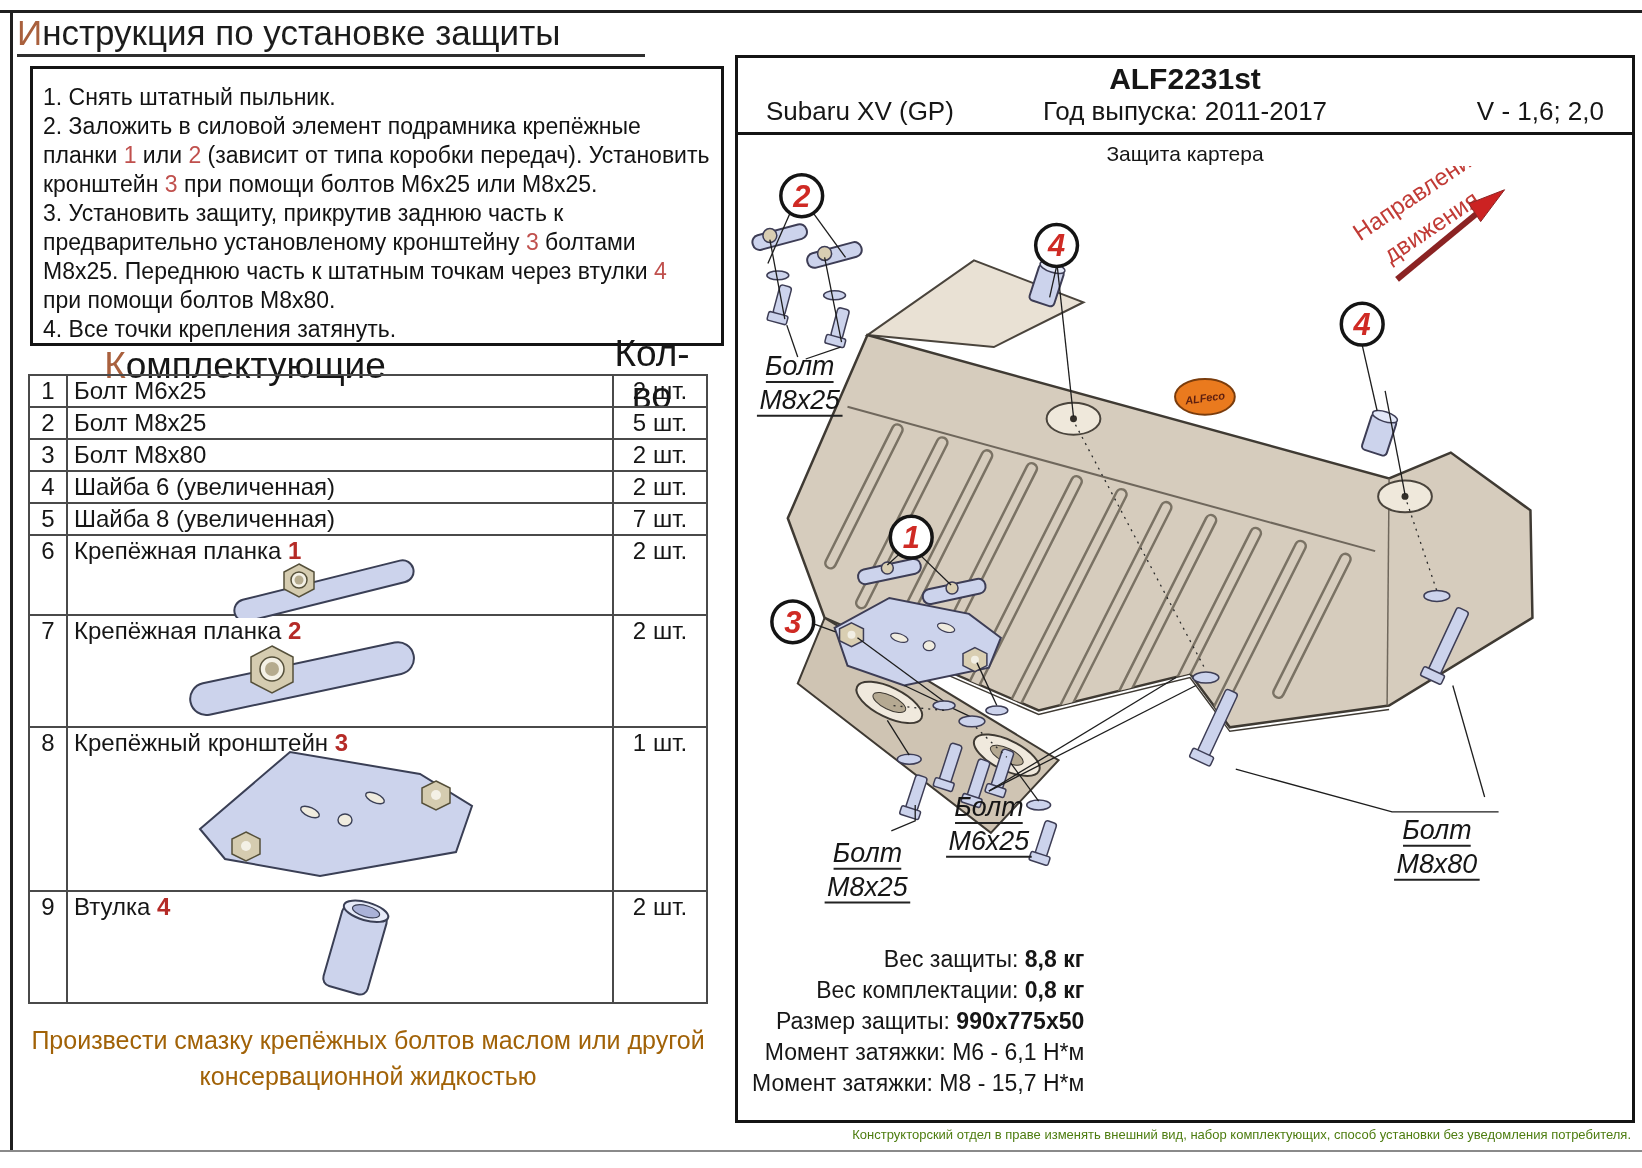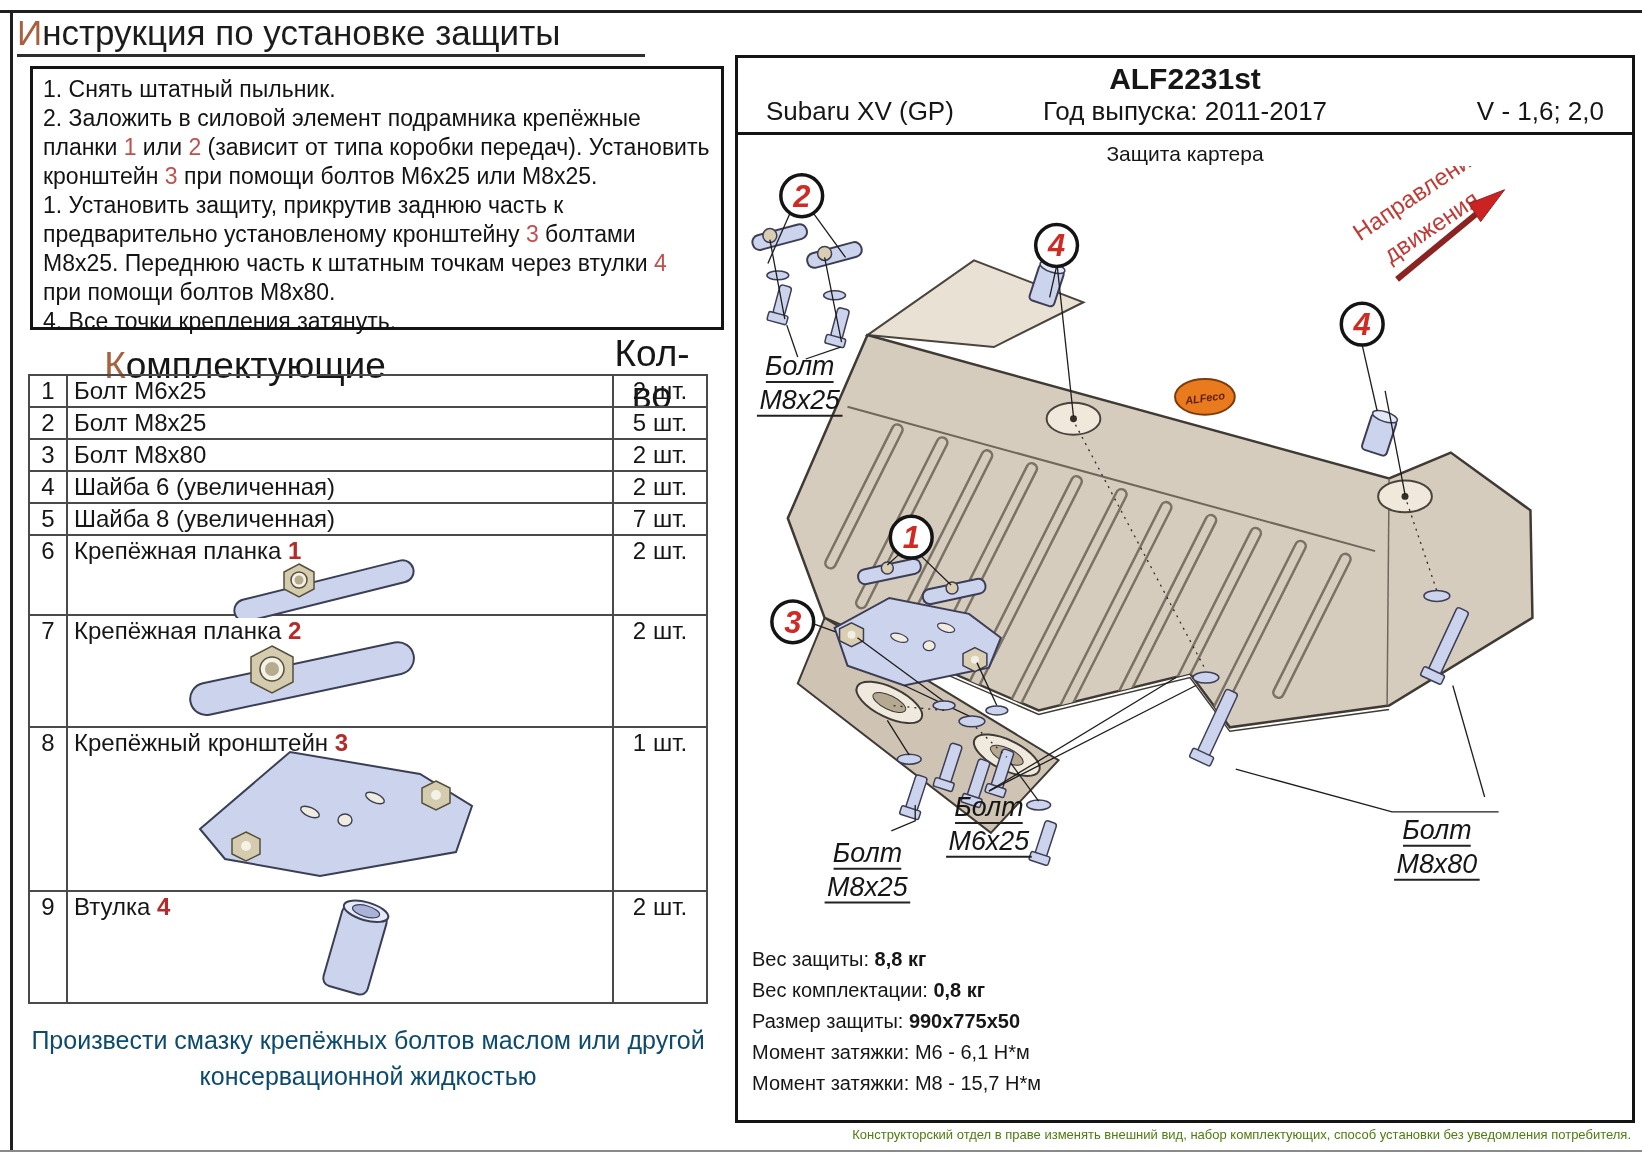--- a/index.html
+++ b/index.html
@@ -7,54 +7,54 @@
         font-family:"Liberation Sans",sans-serif;color:#161616;}
   .frame-top{position:absolute;left:0;top:10px;width:1642px;height:3px;background:#1f1f1f;}
   .frame-left{position:absolute;left:10px;top:10px;width:3px;height:1142px;background:#1f1f1f;}
   .frame-bottom{position:absolute;left:0;top:1150px;width:1642px;height:2px;background:#8a8a8a;}
 
   .title{position:absolute;left:17px;top:13px;width:628px;font-size:35px;color:#1c1c1c;
          border-bottom:3px solid #2e2e2e;padding-bottom:1px;white-space:nowrap;}
   .brown{color:#a9603d;}
 
   .instr-box{position:absolute;left:30px;top:66px;width:668px;height:246px;border:3px solid #141414;
-             padding:6px 10px;font-size:23px;line-height:29px;color:#131313;}
+             padding:14px 10px;font-size:23px;line-height:29px;color:#131313;}
   .ref{color:#c0504d;}
   .refb{color:#b52b27;font-weight:bold;}
 
   .th-name{position:absolute;left:30px;top:333px;width:430px;text-align:center;font-size:37px;margin-top:12px;}
   .th-qty{position:absolute;left:596px;top:333px;width:112px;text-align:center;font-size:37px;}
 
   table.parts{position:absolute;left:28px;top:374px;width:678px;border-collapse:collapse;table-layout:fixed;}
   table.parts td{border:2px solid #4a4a4a;vertical-align:top;font-size:24px;padding:1px 6px;}
   td.cnumcol{text-align:center;padding:1px 0;}
   td.cname{position:relative;}
   td.cqty{text-align:center;}
   .part-img{position:absolute;}
   .part-strap1{left:135px;top:20px;}
   .part-strap2{left:92px;top:14px;}
   .part-bracket{left:102px;top:6px;}
   .part-tube{left:228px;top:4px;}
 
   .note{position:absolute;left:28px;top:1022px;width:680px;text-align:center;font-size:25px;
-        line-height:36px;color:#0c4a6e;}
+        line-height:36px;color:#a16207;}
 
   .panel{position:absolute;left:735px;top:55px;width:900px;height:1068px;border:3px solid #141414;
          box-sizing:border-box;}
   .panel-code{position:absolute;left:0;top:4px;width:100%;text-align:center;font-size:30px;font-weight:bold;}
   .panel-sub{position:absolute;left:0;top:38px;width:100%;display:grid;grid-template-columns:1fr auto 1fr;
              font-size:26px;box-sizing:border-box;padding:0 28px;}
   .panel-sub .l{text-align:left;}
   .panel-sub .c{text-align:center;}
   .panel-sub .r{text-align:right;}
   .panel-divider{position:absolute;left:0;top:74px;width:100%;height:3px;background:#141414;}
   .panel-part{position:absolute;left:0;top:84px;width:100%;text-align:center;font-size:21px;}
   .drawing{position:absolute;left:2px;top:108px;}
 
-  .specs{position:absolute;left:14px;top:886px;font-size:20px;line-height:31px;}
+  .specs{position:absolute;left:14px;top:886px;font-size:23px;line-height:31px;text-align:right;}
   .specline .v{font-weight:bold;}
 
   .disclaimer{position:absolute;left:735px;top:1127px;width:896px;text-align:right;font-size:13px;color:#4d7c0f;}
 
   svg text{font-family:"Liberation Sans",sans-serif;}
   .blbl{font-size:27px;font-style:italic;fill:#161616;}
   .dirtxt{font-size:24px;fill:#c13b36;}
   .cnum{font-size:31px;font-weight:bold;font-style:italic;fill:#cf2a24;}
   .lead{stroke:#1d1d1d;stroke-width:1.3;fill:none;}
   .dotl{stroke:#2a2a2a;stroke-width:1.3;fill:none;stroke-dasharray:2,5;}
@@ -67,21 +67,21 @@
   <div class="frame-top"></div>
   <div class="frame-left"></div>
   <div class="frame-bottom"></div>
 
   <div class="title"><span class="brown">И</span><span>нструкция по установке защиты</span></div>
 
   <div class="instr-box">
     <div>
         <div><span>1. Снять штатный пыльник.</span></div>
         <div><span>2. Заложить в силовой элемент подрамника крепёжные планки </span><span class="ref">1</span><span> или </span><span class="ref">2</span><span> (зависит от типа коробки передач). Установить кронштейн </span><span class="ref">3</span><span> при помощи болтов М6х25 или М8х25.</span></div>
-        <div><span>1. Установить защиту, прикрутив заднюю часть к предварительно установленому кронштейну </span><span class="ref">3</span><span> болтами М8х25. Переднюю часть к штатным точкам через втулки </span><span class="ref">4</span><span> при помощи болтов М8х80.</span></div>
+        <div><span>3. Установить защиту, прикрутив заднюю часть к предварительно установленому кронштейну </span><span class="ref">3</span><span> болтами М8х25. Переднюю часть к штатным точкам через втулки </span><span class="ref">4</span><span> при помощи болтов М8х80.</span></div>
         <div><span>4. Все точки крепления затянуть.</span></div>
       </div>
   </div>
 
   <div class="th-name"><span class="brown">К</span><span>омплектующие</span></div>
   <div class="th-qty">Кол-во</div>
 
   <table class="parts">
     <colgroup>
         <col style="width:38px">

